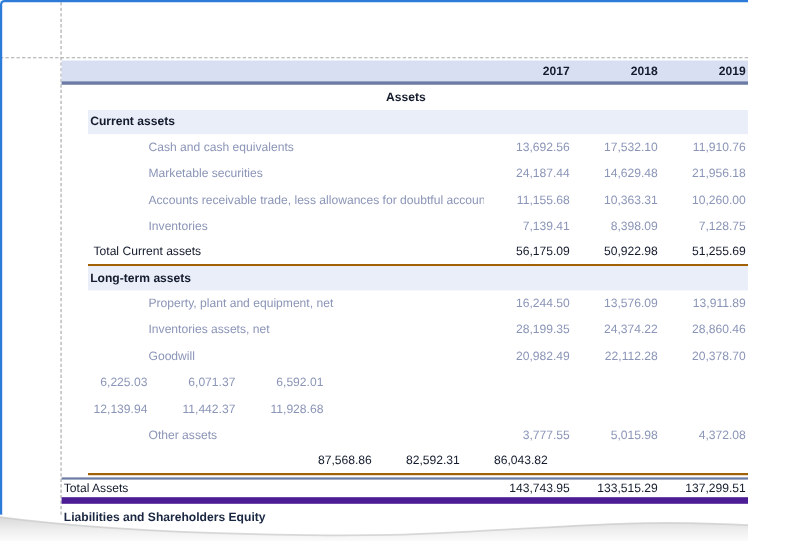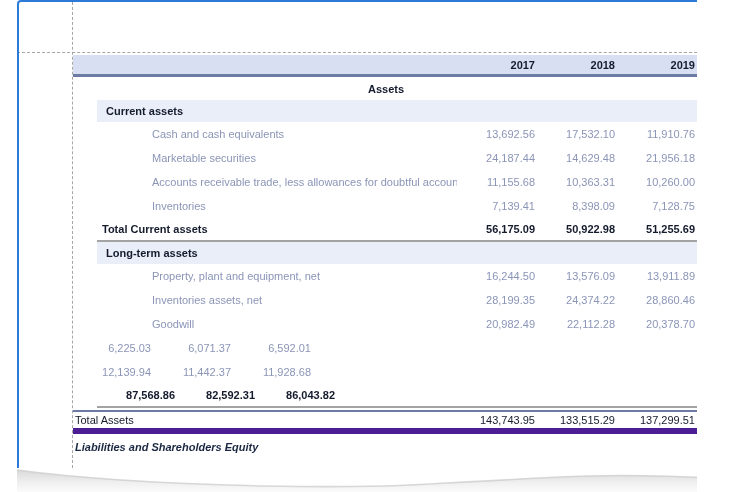--- a/index.html
+++ b/index.html
@@ -4,21 +4,20 @@
 <style>
   * { margin:0; padding:0; box-sizing:border-box; }
   html,body { background:#ffffff; }
   body { font-family:"Liberation Sans", sans-serif; }
 
   .window {
     position:relative;
     width:680px; height:492px;
     background:#ffffff;
     overflow:hidden;
-    margin-left:17px;
   }
   
   .frame {
     position:absolute; left:0; top:0; width:736px; height:468px;
     border:2px solid #2d7bd9; border-bottom:none;
     border-radius:4px 4px 0 0;
     pointer-events:none; z-index:6;
   }
 
   
@@ -46,38 +45,38 @@
     display:flex; align-items:center;
   }
 
   .section0 { height:23px; font-weight:bold; color:#141b2d; }
   .section0 .lab { padding-left:2px;text-align:center; }
 
   .band {
     height:22px; background:#eaeef9; margin-left:24px;
     font-weight:bold; color:#141b2d;
   }
-  .band .lab { padding-left:9px; }
+  .band .lab { padding-left:2px; }
 
   .detail { height:24px; color:#8b95b7; }
   .detail .lab { padding-left:79px; }
 
   .total1 {
-    height:24px; font-weight:bold; color:#141b2d;
-    margin-left:24px; border-bottom:2px solid #a3a3a3;
+    height:24px; font-weight:normal; color:#141b2d;
+    margin-left:24px; border-bottom:2px solid #a16207;justify-content:center;
   }
   .total1 .lab { padding-left:5px; }
 
   .total0 {
     height:24px; font-weight:normal; color:#141b2d; margin-top:2px;
     border-top:2px solid #6b7ba3; border-bottom:6px solid #4c1d95;
   }
   .total0 .lab { padding-left:2px; }
 
-  .footer-section { height:20px; margin-top:3px; font-weight:bold; color:#1a2742;font-style:italic; }
+  .footer-section { height:20px; margin-top:3px; font-weight:bold; color:#1a2742; }
   .footer-section .lab { padding-left:2px; }
 
   
   .page-curl { position:absolute; left:0; bottom:0; width:736px; height:46px; z-index:7; pointer-events:none; }
 </style>
 </head>
 <body>
 
 <div class="window">
 
@@ -152,20 +151,26 @@
         </div>
         <div class="row detail">
           <div class="cell">6,225.03</div>
           <div class="cell">6,071.37</div>
           <div class="cell">6,592.01</div>
         </div>
         <div class="row detail">
           <div class="cell">12,139.94</div>
           <div class="cell">11,442.37</div>
           <div class="cell">11,928.68</div>
+        </div>
+        <div class="row detail">
+          <div class="lab">Other assets</div>
+          <div class="cell">3,777.55</div>
+          <div class="cell">5,015.98</div>
+          <div class="cell">4,372.08</div>
         </div>
         <div class="row total1">
           <div class="cell">87,568.86</div>
           <div class="cell">82,592.31</div>
           <div class="cell">86,043.82</div>
         </div>
         <div class="row total0">
           <div class="lab">Total Assets</div>
           <div class="cell">143,743.95</div>
           <div class="cell">133,515.29</div>

